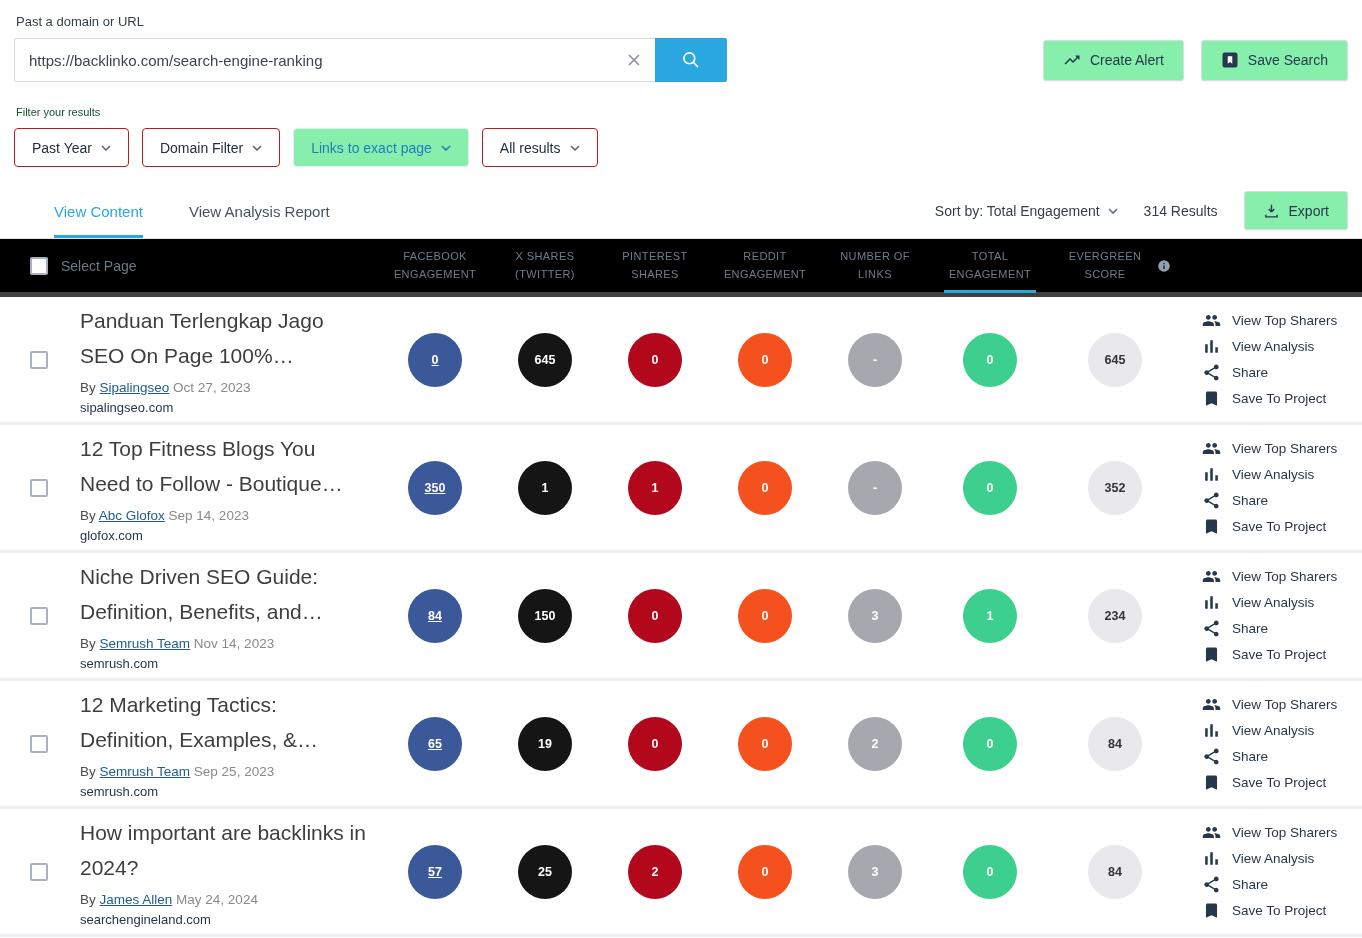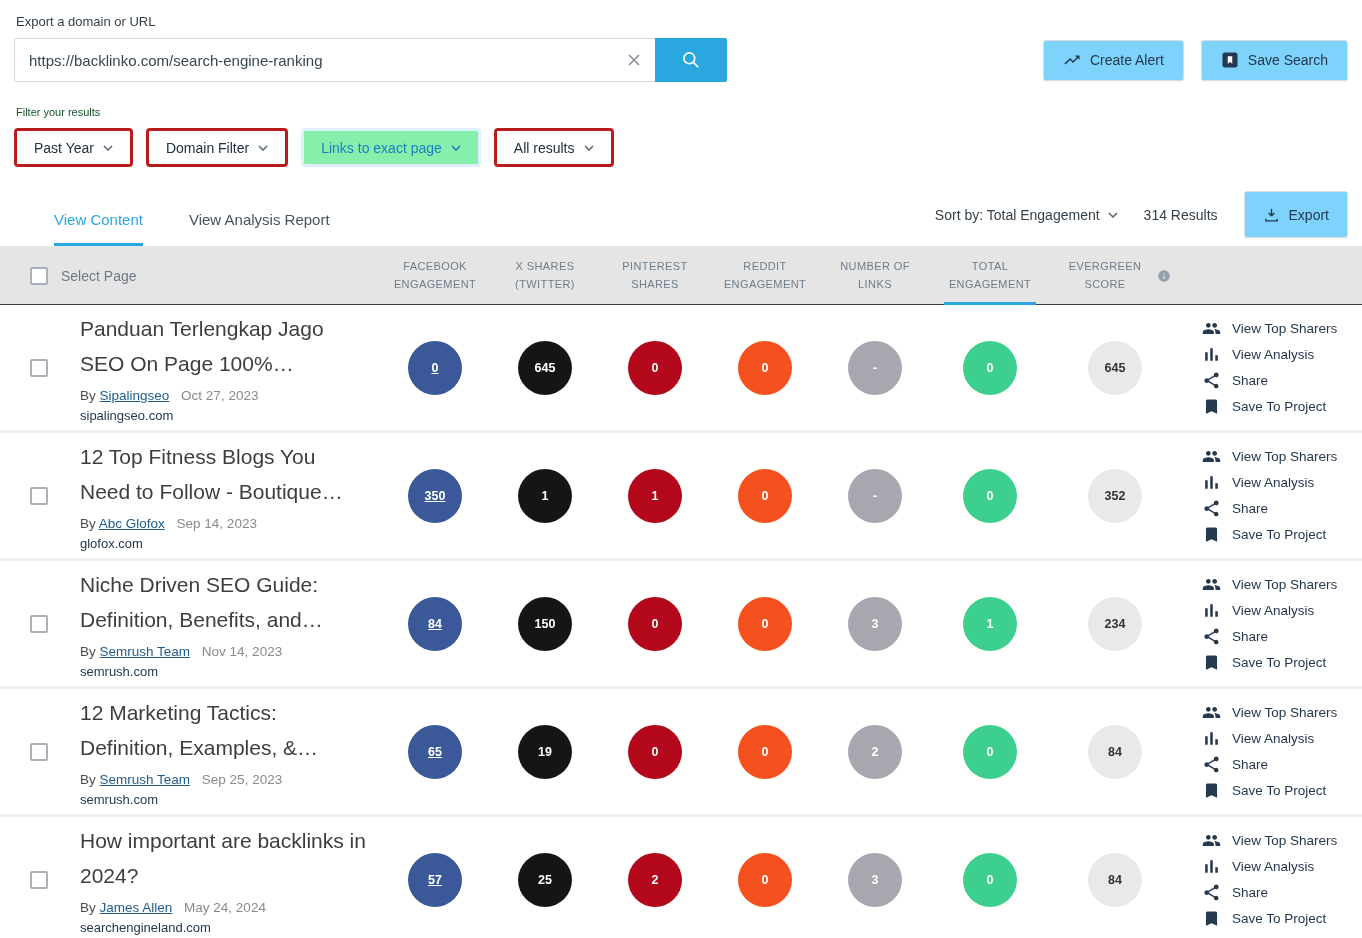--- a/index.html
+++ b/index.html
@@ -12,66 +12,66 @@
   .search-box { display:flex; width:713px; height:44px; }
   .input-wrap { position:relative; flex:1; }
   .input-wrap input { width:100%; height:44px; border:1px solid #d7dbdf; border-right:none;
     border-radius:2px 0 0 2px; padding:0 44px 0 14px; font-size:15px; color:#37474f; outline:none;
     font-family:"Liberation Sans", sans-serif; }
   .clear-btn { position:absolute; right:10px; top:11px; width:22px; height:22px; border:none; background:none;
     cursor:pointer; display:flex; align-items:center; justify-content:center; }
   .search-btn { width:72px; height:44px; border:none; background:#2ba7df; border-radius:0 2px 2px 0;
     display:flex; align-items:center; justify-content:center; cursor:pointer; }
   .top-buttons { display:flex; gap:17px; }
-  .btn-outline { display:flex; align-items:center; gap:9px; height:41px; padding:0 19px; background:#7dd3fc;
+  .btn-outline { display:flex; align-items:center; gap:9px; height:41px; padding:0 19px; background:#86efac;
     border:1px solid #dadde0; border-radius:3px; font-size:14px; color:#26384e; cursor:pointer;
     box-shadow:0 1px 2px rgba(0,0,0,.05); font-family:"Liberation Sans", sans-serif; }
 
   
   .filters-label { margin:24px 16px 10px; font-size:11px; color:#14532d; }
   .chips { display:flex; gap:13px; padding:0 14px; }
-  .chip { display:flex; align-items:center; gap:9px; height:39px; padding:0 17px; border:3px solid #b91c1c;
+  .chip { display:flex; align-items:center; gap:9px; height:39px; padding:0 17px; border:1px solid #b91c1c;
     border-radius:4px; background:#fff; font-size:14px; color:#22303f; cursor:pointer; }
   .chip.active { background:#86efac; border-color:#def0fa; color:#1e7dc0; }
   .chip .chev { color:#5c6b78; display:flex; }
   .chip.active .chev { color:#1e7dc0; }
 
   
   .tabs-row { display:flex; justify-content:space-between; align-items:flex-end; margin-top:24px;
     padding:0 14px 0 26px; border-bottom:1px solid #e4e7ea; }
   .tabs { display:flex; gap:46px; }
   .tab { padding:10px 0 15px; font-size:15px; color:#44535f; cursor:pointer; border-bottom:3px solid transparent; }
   .tab.active { color:#2ba7df; border-bottom-color:#2ba7df;margin-left:28px; }
   .toolbar { display:flex; align-items:center; gap:26px; padding-bottom:8px; }
   .sort-by { display:flex; align-items:center; gap:8px; font-size:14px; color:#333f48; cursor:pointer; }
   .results-count { font-size:14px; color:#333f48; }
-  .export-btn { height:47px; padding:16px 18px; }
+  .export-btn { height:39px; padding:16px 18px; }
 
   
   .grid { display:grid; grid-template-columns:66px 314px repeat(5,110px) 120px 130px 1fr; align-items:center; }
-  .thead { height:58px; background:#e5e5e5; border-bottom:1px solid #404040; }
+  .thead { height:58px; background:#000000; border-bottom:5px solid #404040; }
   .select-cell { grid-column:1 / span 2; display:flex; align-items:center; gap:13px; padding-left:30px;
     color:#6b7a87; font-size:14px; }
   .checkbox { width:18px; height:18px; border:2px solid #a9b2ba; border-radius:2px; background:#fff;
     cursor:pointer; flex:none; }
   .colcell { text-align:center; font-size:11px; color:#6e7d8a; letter-spacing:.4px; line-height:1.55;
     position:relative; height:100%; display:flex; align-items:center; justify-content:center; }
   .colcell .col-label { display:inline-block; max-width:92px; text-transform:uppercase; }
   .colcell.active::after { content:""; position:absolute; bottom:-1px; left:50%; transform:translateX(-50%);
     width:92px; height:3px; background:#2ba7df; }
   .info-icon { margin-left:6px; display:inline-flex; vertical-align:middle; }
 
   .row { min-height:128px; border-bottom:3px solid #edeff2; background:#fff; }
   .check-cell { display:flex; justify-content:flex-start; padding-left:30px; }
   .content-cell { padding:0 12px 0 14px; }
   .title { font-size:21px; color:#3e3e3e; line-height:1.62; display:-webkit-box; -webkit-line-clamp:2;
     -webkit-box-orient:vertical; overflow:hidden; cursor:pointer; }
   .meta { margin-top:7px; font-size:13.5px; color:#4c4c4c; }
   .meta .author { color:#1f5c8b; text-decoration:underline; cursor:pointer; }
-  .meta .date { color:#8a8a8a; margin-left:8px; }
+  .meta .date { color:#8a8a8a; margin-left:0; }
   .domain { margin-top:5px; font-size:13px; color:#25374e; }
 
   .circle { width:54px; height:54px; border-radius:50%; margin:0 auto; display:flex; align-items:center;
     justify-content:center; color:#fff; font-weight:bold; font-size:12.5px; }
   .c-facebook { background:#3b5998; }
   .c-facebook span { text-decoration:underline; cursor:pointer; }
   .c-x { background:#151515; }
   .c-pinterest { background:#b3081b; }
   .c-reddit { background:#f4511e; }
   .c-links { background:#a7a7af; }
@@ -80,21 +80,21 @@
 
   .actions-cell { display:flex; flex-direction:column; gap:7px; padding-left:22px; }
   .action-item { display:flex; align-items:center; gap:11px; font-size:13.5px; color:#26384e; cursor:pointer; }
   .action-item svg { flex:none; }
 
   svg { display:block; }
 </style>
 </head>
 <body>
 
-<div class="search-label">Export a domain or URL</div>
+<div class="search-label">Past a domain or URL</div>
 <div class="search-row">
   <div class="search-box">
     <div class="input-wrap">
       <input type="text" value="https://backlinko.com/search-engine-ranking" style="">
       <button class="clear-btn">
         <svg width="14" height="14" viewBox="0 0 14 14">
           <path d="M2 2l10 10M12 2L2 12" stroke="#8a9097" stroke-width="1.6" fill="none"></path>
         </svg>
       </button>
     </div>

